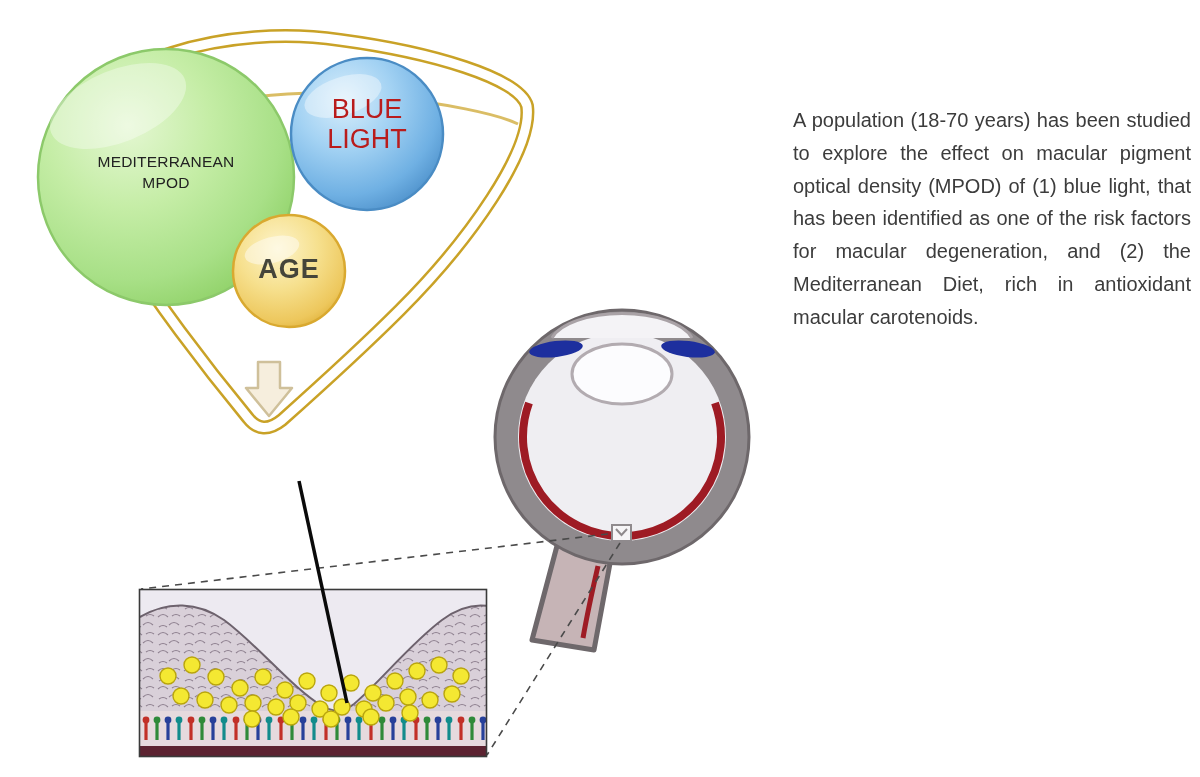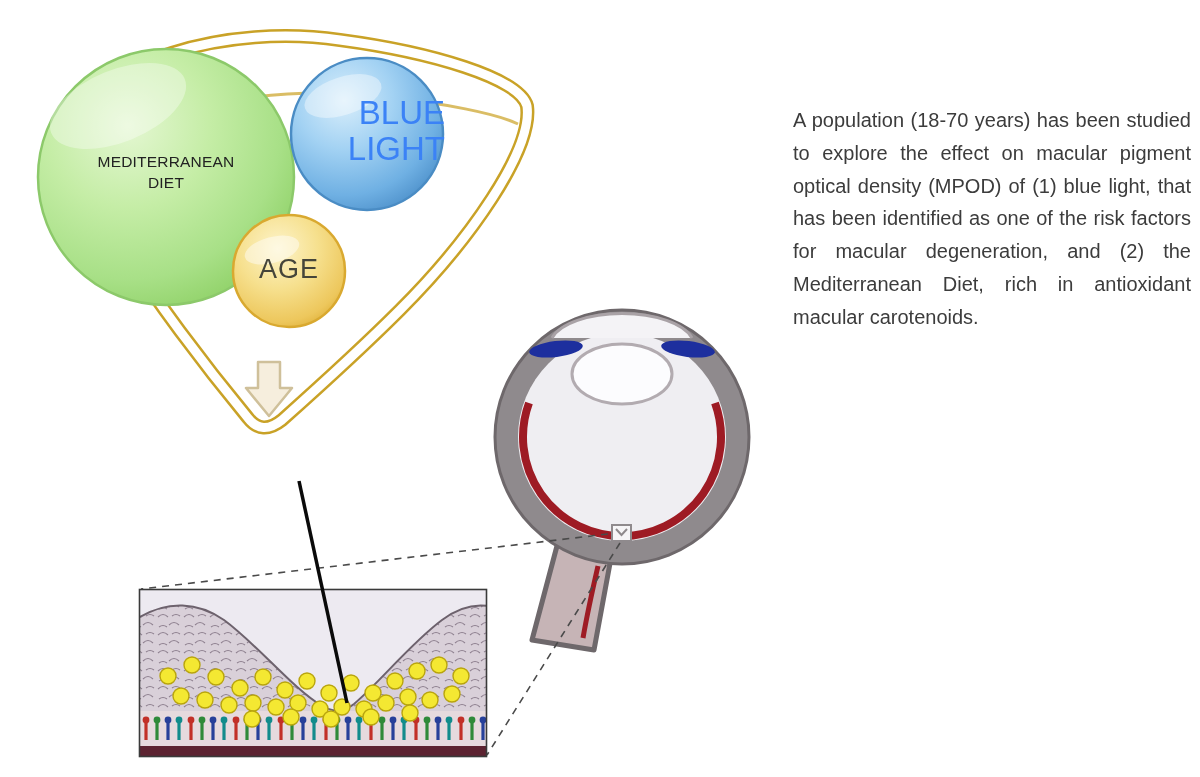--- a/index.html
+++ b/index.html
@@ -1,21 +1,21 @@
 <!DOCTYPE html>
 <html><head>
 <meta charset="utf-8">
 <style>
   html,body { margin:0; padding:0; background:#ffffff; font-family:"Liberation Sans", sans-serif; }
   .canvas { position:relative; width:1200px; height:777px; background:#ffffff; overflow:hidden; }
   svg.art { position:absolute; left:0; top:0; width:1200px; height:777px; }
   .label { position:absolute; text-align:center; color:#1c1c1c; }
   .med  { left:86px;  top:152px; width:160px; font-size:15.5px; line-height:1.35; letter-spacing:.2px; color:#222222; }
-  .blue { left:289px; top:95px;  width:156px; font-size:33px; line-height:1.1; color:#3b82f6; font-weight:500;text-align:right; }
-  .age  { left:229px; top:254px; width:120px; font-size:27px; color:#45453a; font-weight:400; letter-spacing:1px; }
+  .blue { left:289px; top:95px;  width:156px; font-size:27px; line-height:1.1; color:#b91c1c; font-weight:500; }
+  .age  { left:229px; top:254px; width:120px; font-size:27px; color:#45453a; font-weight:700; letter-spacing:1px; }
   .mp   { left:168px; top:451px; width:224px; font-size:21px; color:#101010; }
   .summary { position:absolute; left:793px; top:104px; width:398px; color:#3c3c3c;
              font-size:20px; line-height:1.64; text-align:justify; }
   .summary p { margin:0 0 16px 0; }
 </style>
 </head>
 <body>
 
 <div class="canvas">
 
@@ -140,21 +140,21 @@
           <circle cx="371" cy="717" r="8"></circle>
             <circle cx="410" cy="713" r="8"></circle>
         </g>
       </g>
       <rect x="139.5" y="589.5" width="347" height="167" fill="none" stroke="#3a3a3a" stroke-width="1.6"></rect>
     </g>
 
     <line x1="299" y1="481" x2="347" y2="703" stroke="#0a0a0a" stroke-width="3.5"></line>
   </svg>
 
-  <div class="label med">MEDITERRANEAN DIET</div>
+  <div class="label med">MEDITERRANEAN MPOD</div>
   <div class="label blue">BLUE LIGHT</div>
   <div class="label age">AGE</div>
 
   <div class="summary">
     <p>A population (18-70 years) has been studied to explore the effect on macular pigment optical density (MPOD) of (1) blue light, that has been identified as one of the risk factors for macular degeneration, and (2) the Mediterranean Diet, rich in antioxidant macular carotenoids.</p>
   </div>
 
 </div>
 
 </body></html>

